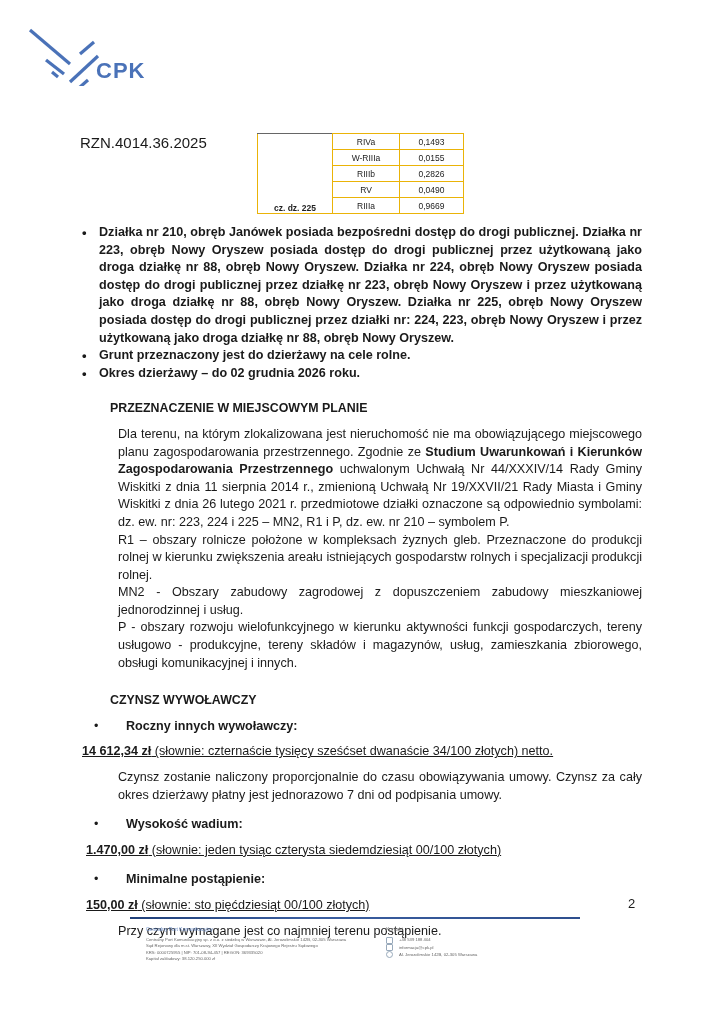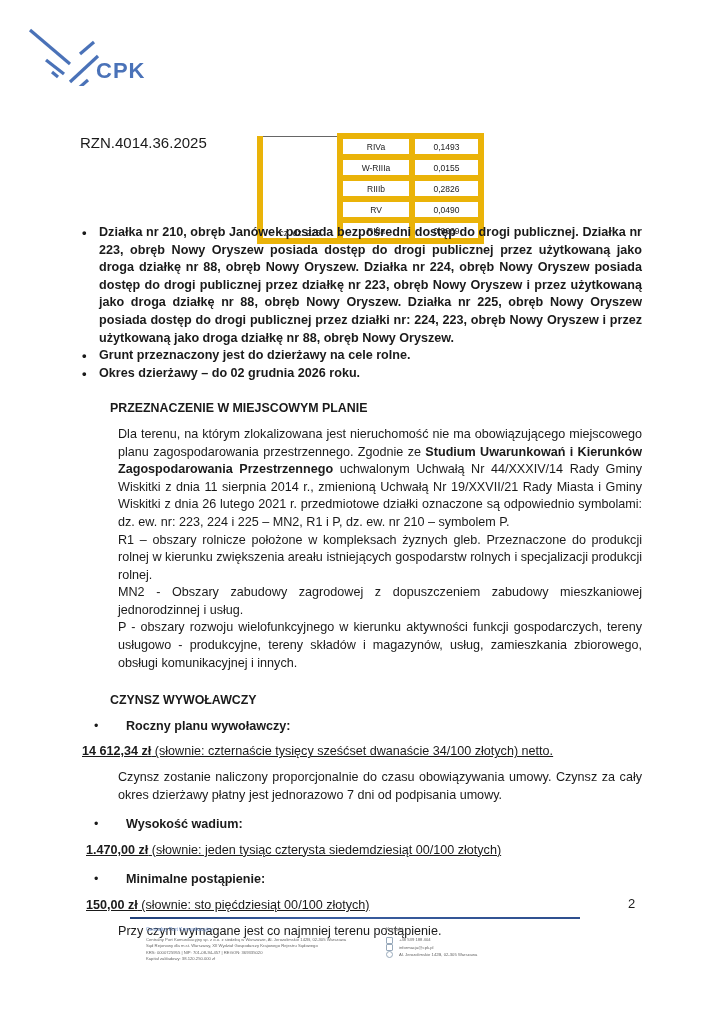--- a/index.html
+++ b/index.html
@@ -9,22 +9,22 @@
 
   
   .logo { position: absolute; left: 28px; top: 28px; width: 130px; height: 58px; }
   .logo-text { position: absolute; left: 96px; top: 58px; font-size: 22px; font-weight: bold;
                color: #4a72b8; letter-spacing: 1px; }
   .refno { position: absolute; left: 80px; top: 101px; font-size: 15px; color: #1a1a1a; margin-top: 33px; }
 
   
   .parcel-table { position: absolute; left: 257px; top: 133px; border-collapse: collapse;
                   font-size: 8.5px; color: #222; }
-  .parcel-table td { border: 6px solid #eab308; height: 15px; padding: 0 3px; text-align: center; }
-  .parcel-table td.c0 { width: 68px; vertical-align: bottom; border-top: 1px solid #666; }
+  .parcel-table td { border: 1px solid #eab308; height: 15px; padding: 0 3px; text-align: center; }
+  .parcel-table td.c0 { width: 68px; vertical-align: bottom; border-top: 1px solid #666; font-weight: bold; }
   .parcel-table td.c1 { width: 60px; }
   .parcel-table td.c2 { width: 57px; }
 
   
   .content { position: absolute; left: 82px; top: 224px; width: 560px; font-size: 12.6px;
              line-height: 17.6px; text-align: justify; }
   .bullet-list { margin: 0; padding: 0; list-style: none; }
   .bullet-list li { position: relative; padding-left: 17px; font-weight: bold; }
   .bullet-list li::before { content: "•"; position: absolute; left: 0; top: 0; font-size: 13px; }
   .section-head { font-weight: bold; margin: 18px 0 8px 0; font-size: 12.4px; padding-left: 28px; }
@@ -102,21 +102,21 @@
       <li>Okres dzierżawy – do 02 grudnia 2026 roku.</li>
     </ul>
 
     <div class="section-head">PRZEZNACZENIE W MIEJSCOWYM PLANIE</div>
     <p class="para"><span>Dla terenu, na którym zlokalizowana jest nieruchomość nie ma obowiązującego miejscowego planu zagospodarowania przestrzennego. Zgodnie ze </span><span class="b">Studium Uwarunkowań i Kierunków Zagospodarowania Przestrzennego</span><span> uchwalonym Uchwałą Nr 44/XXXIV/14 Rady Gminy Wiskitki z dnia 11 sierpnia 2014 r., zmienioną Uchwałą Nr 19/XXVII/21 Rady Miasta i Gminy Wiskitki z dnia 26 lutego 2021 r. przedmiotowe działki oznaczone są odpowiednio symbolami: dz. ew. nr: 223, 224 i 225 – MN2, R1 i P, dz. ew. nr 210 – symbolem P.</span></p>
     <p class="para">R1 – obszary rolnicze położone w kompleksach żyznych gleb. Przeznaczone do produkcji rolnej w kierunku zwiększenia areału istniejących gospodarstw rolnych i specjalizacji produkcji rolnej.</p>
     <p class="para">MN2 - Obszary zabudowy zagrodowej z dopuszczeniem zabudowy mieszkaniowej jednorodzinnej i usług.</p>
     <p class="para">P - obszary rozwoju wielofunkcyjnego w kierunku aktywności funkcji gospodarczych, tereny usługowo - produkcyjne, tereny składów i magazynów, usług, zamieszkania zbiorowego, obsługi komunikacyjnej i innych.</p>
 
     <div class="section-head" style="margin-top:20px">CZYNSZ WYWOŁAWCZY</div>
-    <div class="sub-bullet" style="margin-top:6px">Roczny planu wywoławczy:</div>
+    <div class="sub-bullet" style="margin-top:6px">Roczny innych wywoławczy:</div>
     <p class="amount-line"><span class="b">14 612,34 zł</span><span> (słownie: czternaście tysięcy sześćset dwanaście 34/100 złotych) netto.</span></p>
     <p class="para">Czynsz zostanie naliczony proporcjonalnie do czasu obowiązywania umowy. Czynsz za cały okres dzierżawy płatny jest jednorazowo 7 dni od podpisania umowy.</p>
 
     <div class="sub-bullet">Wysokość wadium:</div>
     <p class="amount-line amount-indent"><span class="b">1.470,00 zł</span><span> (słownie: jeden tysiąc czterysta siedemdziesiąt 00/100 złotych)</span></p>
 
     <div class="sub-bullet">Minimalne postąpienie:</div>
     <p class="amount-line amount-indent"><span class="b">150,00 zł</span><span> (słownie: sto pięćdziesiąt 00/100 złotych)</span></p>
 
     <p class="para">Przy czym wymagane jest co najmniej terenu postąpienie.</p>

